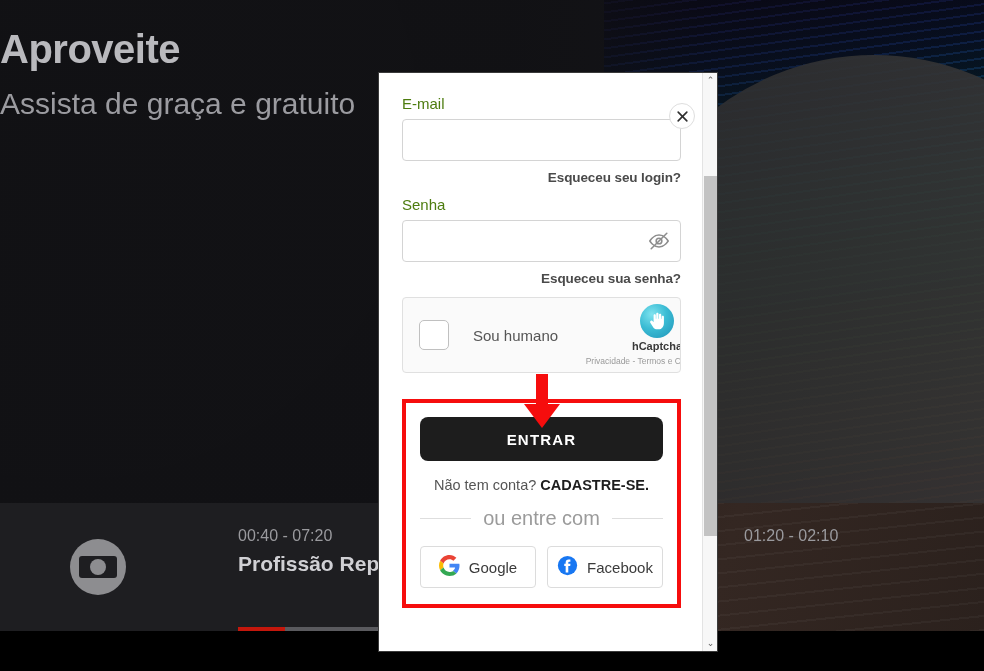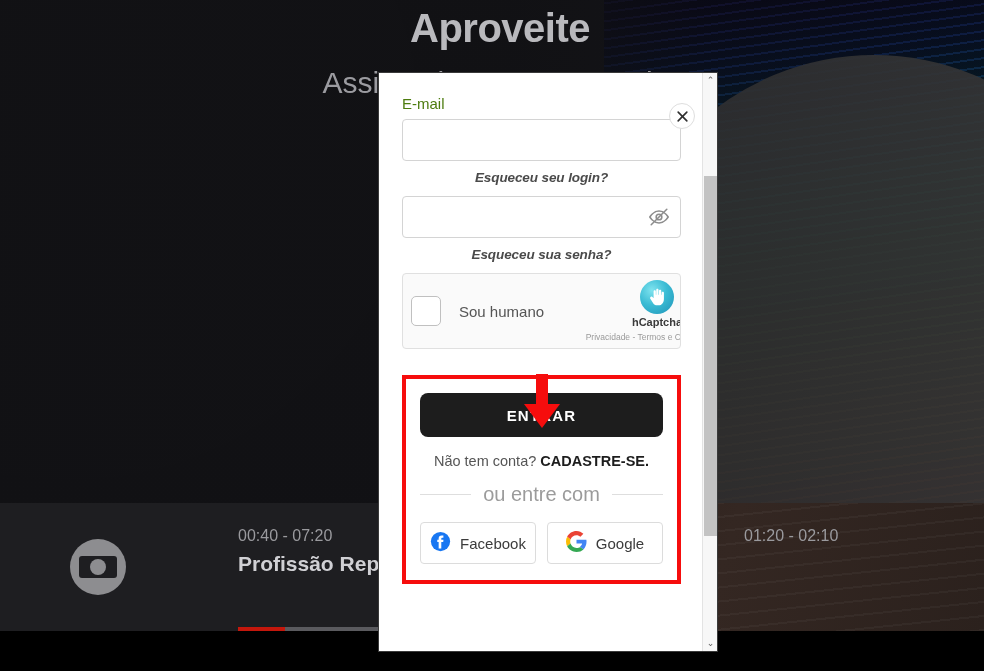--- a/index.html
+++ b/index.html
@@ -63,24 +63,23 @@
     border-radius: 50%;
     background: #1b1b1f;
   }
   .bg-dark-veil {
     position: absolute; inset: 0;
     background: linear-gradient(to right, rgba(17,17,20,0.98) 0%, rgba(17,17,20,0.94) 52%, rgba(17,17,20,0.25) 72%, rgba(17,17,20,0.1) 100%);
   }
 
   .hero {
     position: absolute;
-    left: 0; right: 0; top: 6px;
-    text-align: center;
+    left: 0; right: 0; top: 27px;
+    text-align: left;
     z-index: 2;
-    padding-left: 16px;
   }
   .hero-title {
     font-size: 40px;
     font-weight: bold;
     color: #b9b9bd;
     letter-spacing: -0.5px;
     line-height: 1.1;
   }
   .hero-sub {
     margin-top: 16px;
@@ -235,42 +234,42 @@
     right: 10px; top: 50%;
     transform: translateY(-50%);
     width: 24px; height: 24px;
     background: none; border: none;
     cursor: pointer;
     display: flex; align-items: center; justify-content: center;
     padding: 0;
   }
   .forgot {
     display: block;
-    text-align: center;
+    text-align: right;
     font-size: 13.5px;
     font-weight: bold;
     color: #4a4a4a;
     margin: 9px 0 11px;
     text-decoration: none;
     letter-spacing: -0.1px;
-    font-style: italic;
   }
 
   
   .captcha-label { font-size: 15px; color: #6e6e6e; margin-bottom: 8px; }
   .captcha-box {
     position: relative;
     height: 76px;
     border: 1px solid #e0e0e0;
     border-radius: 4px;
     background: #fafafa;
     display: flex;
     align-items: center;
-    padding-left: 8px;
+    padding-left: 16px;
     overflow: hidden;
+    gap: 6px;
   }
   .captcha-check {
     width: 30px; height: 30px;
     border: 1px solid #c0c0c0;
     border-radius: 5px;
     background: #fff;
     flex: 0 0 auto;
   }
   .captcha-text {
     margin-left: 18px;
@@ -423,20 +422,21 @@
   <div class="modal">
 
     <div class="modal-scrollarea">
 
       <div class="field-label">E-mail</div>
       <div class="input-wrap">
         <input class="text-input" type="text" placeholder="" style="">
       </div>
       <a class="forgot" href="#">Esqueceu seu login?</a>
 
+      <div class="field-label">Senha</div>
       <div class="input-wrap">
         <input class="text-input" type="password" placeholder="" style="">
         <button class="eye-btn">
           <svg width="22" height="22" viewBox="0 0 24 24" fill="none" stroke="#8d8d8d" stroke-width="1.7" stroke-linecap="round">
             <path d="M2 12s3.8-6.5 10-6.5S22 12 22 12s-3.8 6.5-10 6.5S2 12 2 12z"></path>
             <circle cx="12" cy="12" r="3.1"></circle>
             <line x1="3.5" y1="20.5" x2="20.5" y2="3.5"></line>
           </svg>
         </button>
       </div>
@@ -466,38 +466,38 @@
 
         <div class="or-row">
           <div class="line"></div>
           <div class="txt">ou entre com</div>
           <div class="line"></div>
         </div>
 
         <div class="social-row">
           <button class="social-btn">
             <span>
-              <svg width="21" height="21" viewBox="0 0 24 24">
-                <circle cx="12" cy="12" r="11" fill="#1877F2"></circle>
-                <path d="M15.1 12.5h-2.2V20h-3v-7.5H8.3V9.9h1.6V8.4c0-2 1.2-3.4 3.4-3.4h2v2.7h-1.4c-.7 0-1 .3-1 1v1.2h2.5l-.3 2.6z" fill="#fff"></path>
-              </svg>
-            </span>
-            <span>Facebook</span>
-          </button>
-          <button class="social-btn">
-            <span>
               <svg width="21" height="21" viewBox="0 0 48 48">
                 <path fill="#EA4335" d="M24 9.5c3.5 0 6.6 1.2 9 3.6l6.7-6.7C35.6 2.5 30.2 0 24 0 14.6 0 6.5 5.4 2.6 13.2l7.8 6.1C12.3 13.3 17.7 9.5 24 9.5z"></path>
                 <path fill="#4285F4" d="M46.9 24.5c0-1.6-.1-3.2-.4-4.7H24v9h12.9c-.6 3-2.3 5.6-4.9 7.3l7.6 5.9c4.4-4.1 7.3-10.2 7.3-17.5z"></path>
                 <path fill="#FBBC05" d="M10.4 28.6c-.5-1.5-.8-3-.8-4.6s.3-3.2.8-4.7l-7.8-6.1C.9 16.4 0 20.1 0 24s.9 7.6 2.6 10.8l7.8-6.2z"></path>
                 <path fill="#34A853" d="M24 48c6.5 0 11.9-2.1 15.9-5.8l-7.6-5.9c-2.1 1.4-4.8 2.3-8.3 2.3-6.3 0-11.7-3.8-13.6-9.8l-7.8 6.2C6.4 42.6 14.5 48 24 48z"></path>
               </svg>
             </span>
             <span>Google</span>
           </button>
+          <button class="social-btn">
+            <span>
+              <svg width="21" height="21" viewBox="0 0 24 24">
+                <circle cx="12" cy="12" r="11" fill="#1877F2"></circle>
+                <path d="M15.1 12.5h-2.2V20h-3v-7.5H8.3V9.9h1.6V8.4c0-2 1.2-3.4 3.4-3.4h2v2.7h-1.4c-.7 0-1 .3-1 1v1.2h2.5l-.3 2.6z" fill="#fff"></path>
+              </svg>
+            </span>
+            <span>Facebook</span>
+          </button>
         </div>
       </div>
     </div>
 
     <div class="modal-scrollbar">
       <div class="sb-arrow up">⌃</div>
       <div class="sb-thumb"></div>
       <div class="sb-arrow down">⌄</div>
     </div>
 

